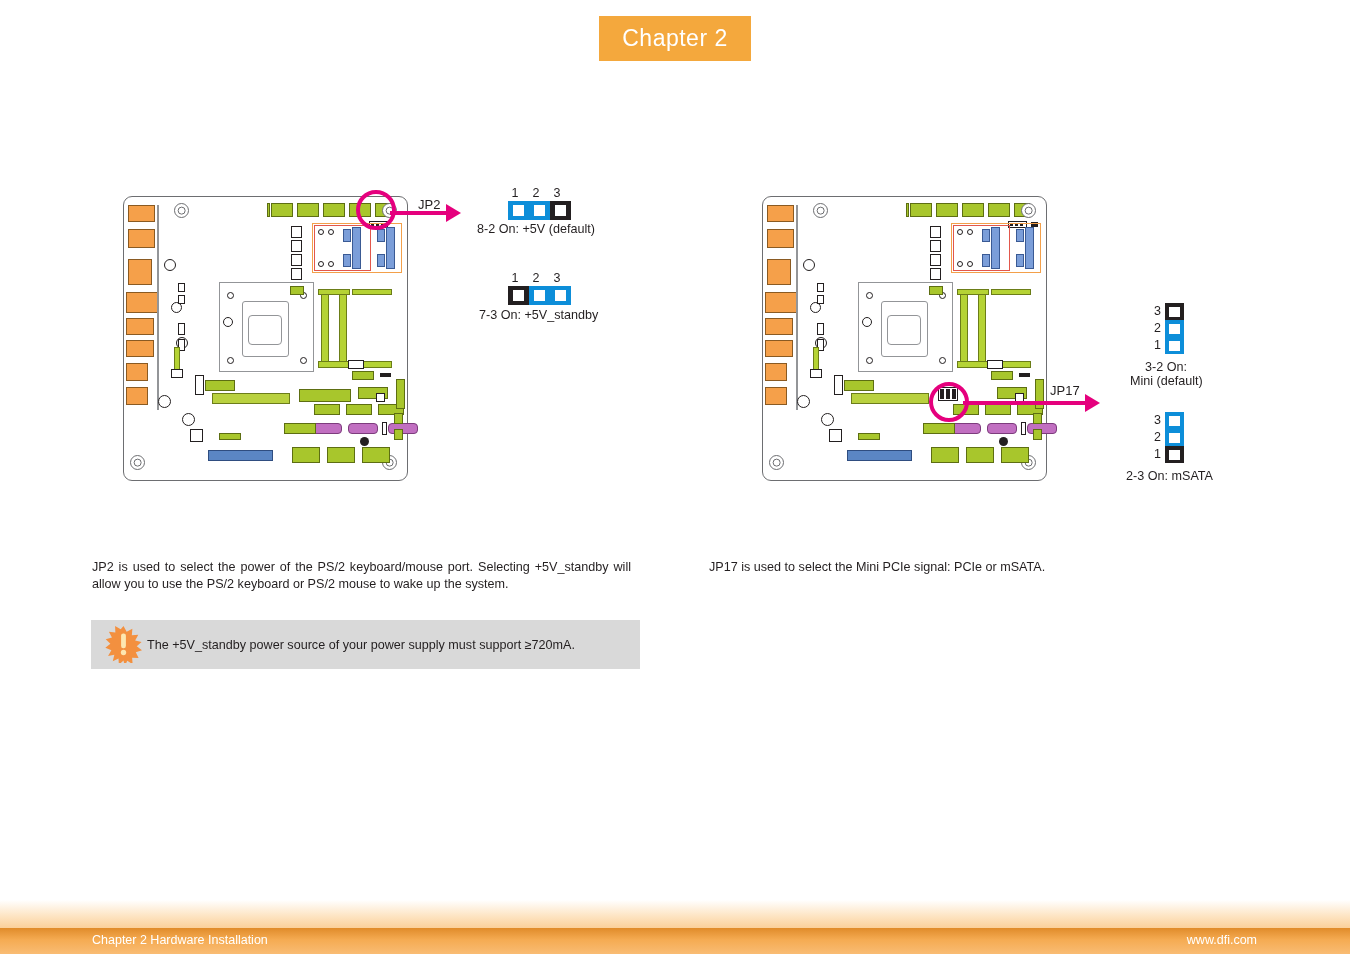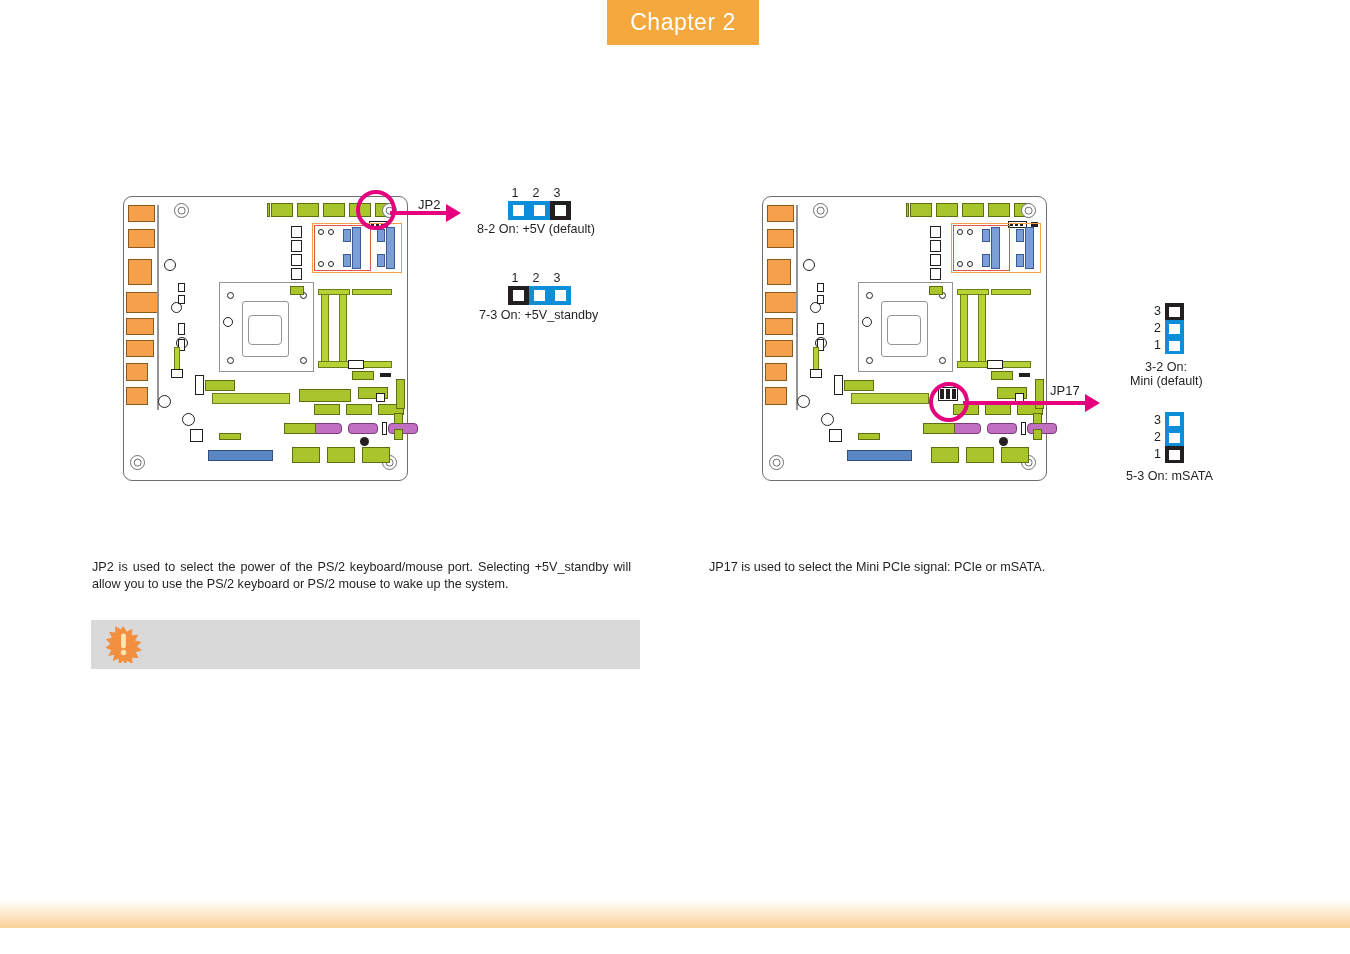--- a/index.html
+++ b/index.html
@@ -4,21 +4,21 @@
 <style>
   html,body{margin:0;padding:0;}
   body{
     width:1350px;height:954px;position:relative;overflow:hidden;
     background:#ffffff;
     font-family:"Liberation Sans", sans-serif;
     color:#231f20;
   }
 
   
-  .hdr{position:absolute;left:0;top:0;width:1218px;height:45px;margin-left:8px;}
+  .hdr{position:absolute;left:0;top:16px;width:1218px;height:45px;}
   .hdr-band2{
     position:absolute;left:0;top:0;width:1350px;height:45px;
     background:linear-gradient(to right,
       #ffffff 0%, #ffffff 7%, #fdeeda 14%, #fbdcb6 24%,
       #f9cb94 38%, #f8c headline 46%, #f9cc96 60%,
       #fbdbb4 74%, #fdeedb 86%, #ffffff 95%, #ffffff 100%);
   }
   .hdr-tab{
     position:absolute;left:599px;top:0;width:152px;height:45px;
     background:#f4a83d;
@@ -404,28 +404,33 @@
         <i></i>
       </div>
     <div class="vcell blu">
         <i></i>
       </div>
     <div class="vcell blk">
         <i></i>
       </div>
   </div>
 </div>
-<div class="jmp-cap" style="left:1126px;top:469px;">5-3 On: mSATA</div>
+<div class="jmp-cap" style="left:1126px;top:469px;">2-3 On: mSATA</div>
 
 <div class="para" style="left:92px;top:559px;width:539px;">JP2 is used to select the power of the PS/2 keyboard/mouse port. Selecting +5V_standby will allow you to use the PS/2 keyboard or PS/2 mouse to wake up the system.</div>
 <div class="para" style="left:709px;top:559px;width:539px;text-align:left;">JP17 is used to select the Mini PCIe signal: PCIe or mSATA.</div>
 
 <div class="note">
   <svg class="note-ico" viewBox="0 0 40 40">
     <polygon points="20,0 23.4,6.2 29.6,3.1 29,10.1 36,9.4 32.6,15.6 39.5,17.3 34.3,22 40,26.2 33.3,28.4 36.3,34.6 29.3,34.3 29.9,41.3 24,37.6 21.4,44 20,37.3 15,42 14.6,35 8.4,38 10.1,31.2 3.3,32.3 6.9,26.3 0.4,23.6 5.8,19.2 0.8,14.4 7.5,12.4 4.2,6.3 11.2,6.9 10.9,0 17,3.5" fill="#f3903f"></polygon>
     <rect x="17.4" y="8" width="5.2" height="16" rx="2.4" fill="#fde7b0"></rect>
     <circle cx="20" cy="28.6" r="2.9" fill="#fde7b0"></circle>
   </svg>
+  <div class="note-txt">The +5V_standby power source of your power supply must support ≥720mA.</div>
 </div>
 
 <div class="ftr">
   <div class="ftr-fade"></div>
+  <div class="ftr-bar">
+    <div class="ftr-left">Chapter 2 Hardware Installation</div>
+    <div class="ftr-right">www.dfi.com</div>
+  </div>
 </div>
 
 </body></html>

